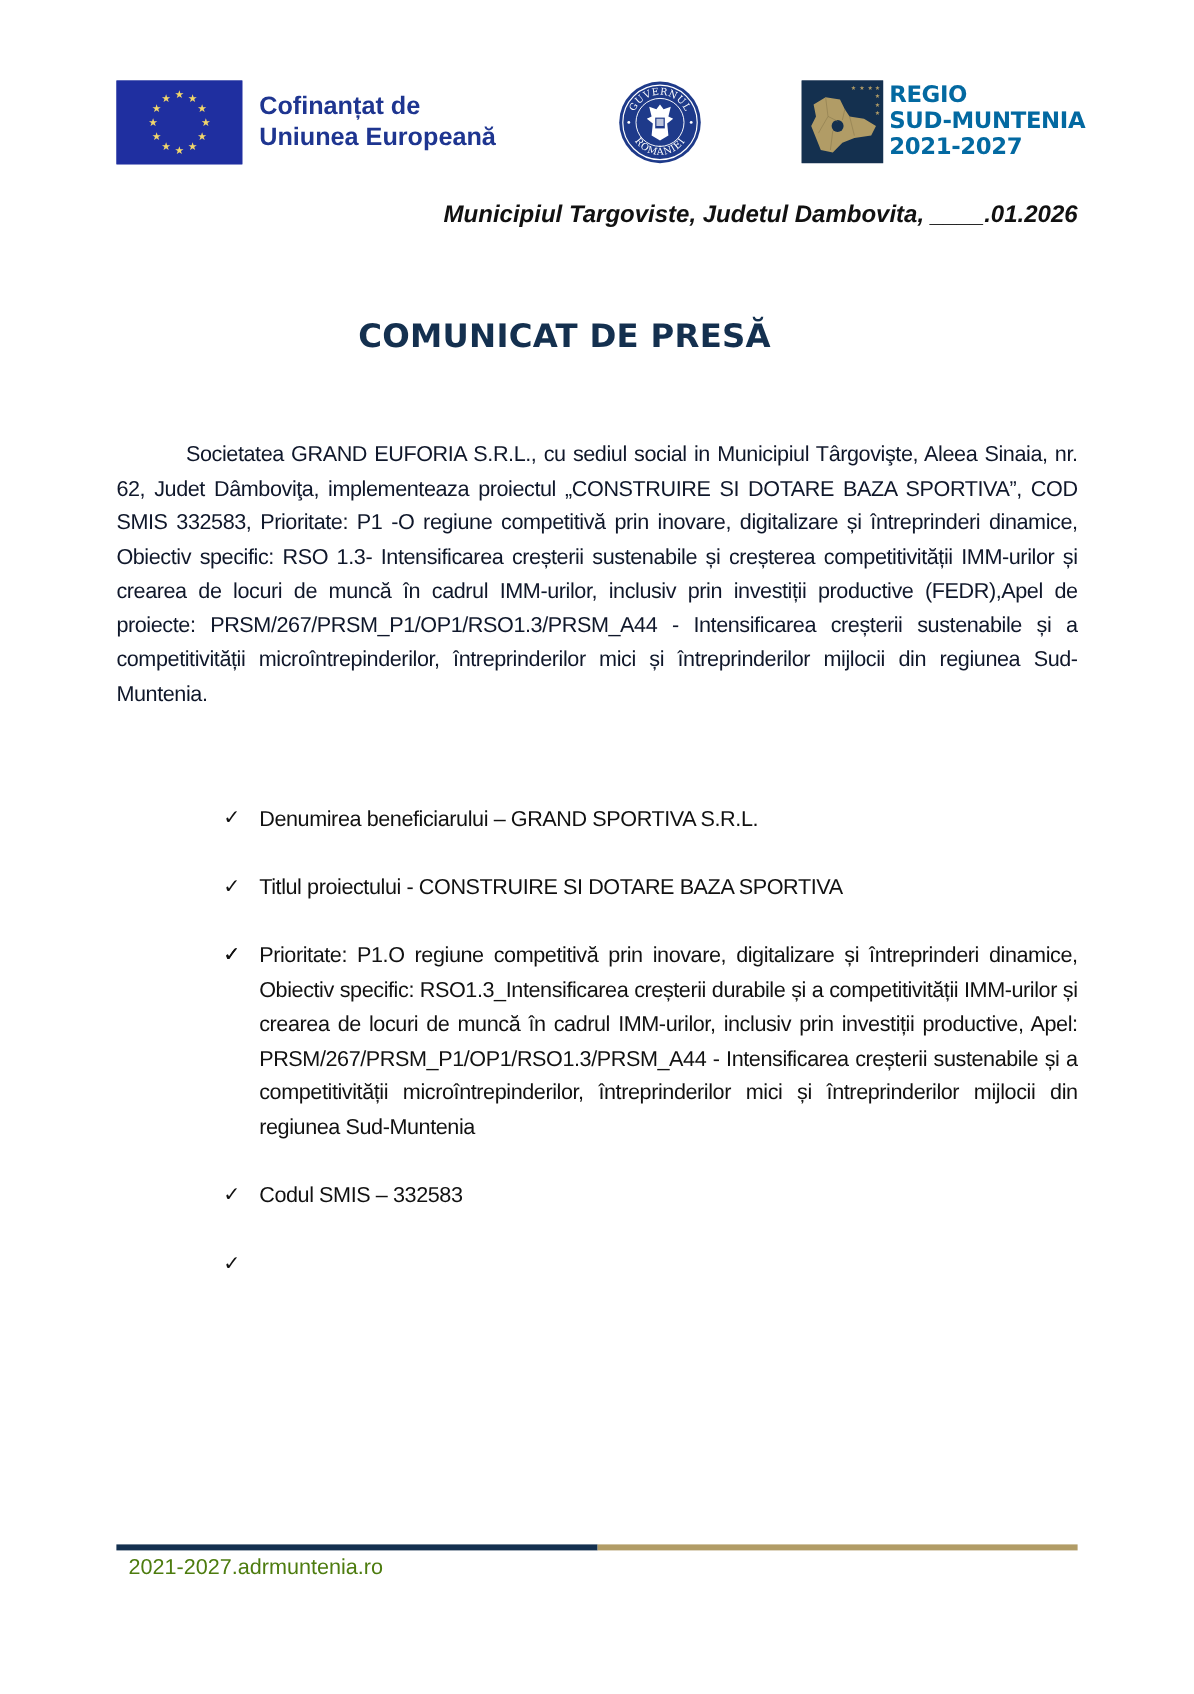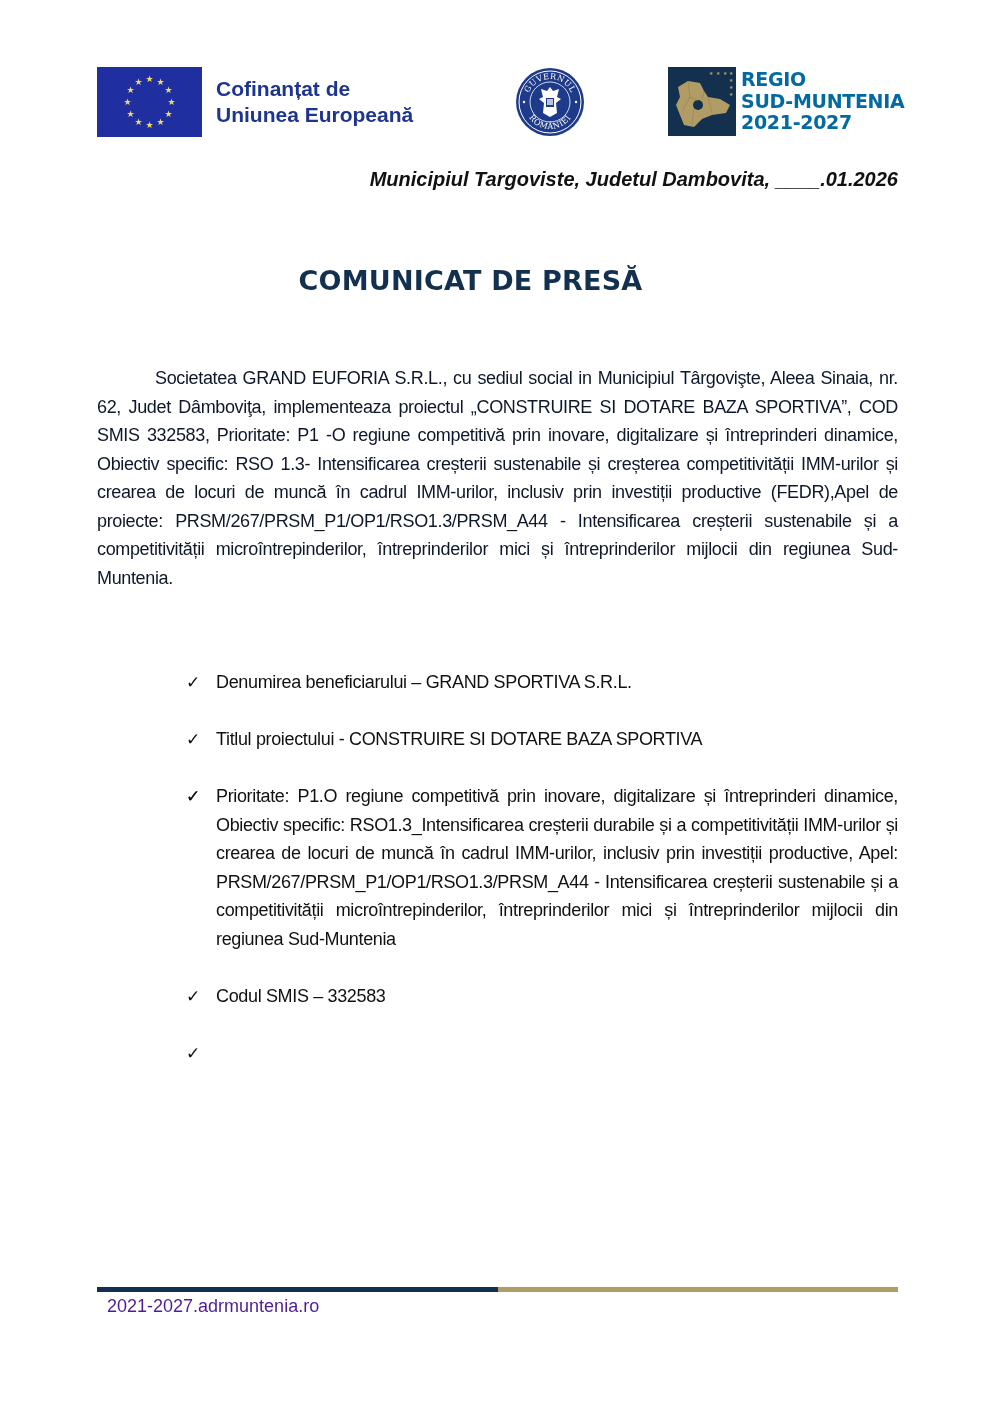--- a/index.html
+++ b/index.html
@@ -45,21 +45,21 @@
     .list .check { position: absolute; left: 0; top: 0; font-size: 17px; font-family: "DejaVu Sans", sans-serif; }
     .li1 { margin-bottom: 28.5px; }
     .li2 { margin-bottom: 28.5px; }
     .li3 { margin-bottom: 28.5px; }
     .li4 { margin-bottom: 28.5px; }
     .li5 { margin-bottom: 28.5px; }
 
     .footer-bar { position: absolute; left: 97px; top: 1287px; width: 801px; height: 5px; display: flex; }
     .footer-bar .navy { width: 50%; background: #14304f; }
     .footer-bar .gold { width: 50%; background: #b19c66; }
-    .footer-url { position: absolute; left: 107px; top: 1296px; font-size: 18px; color: #4c1d95; font-family: "Liberation Sans", sans-serif; }
+    .footer-url { position: absolute; left: 107px; top: 1296px; font-size: 18px; color: #4d7c0f; font-family: "Liberation Sans", sans-serif; }
   </style>
 </head>
 <body>
 
 <div class="page">
 
   <div class="eu-logo">
     <div class="eu-flag">
       <svg width="105" height="70" viewBox="0 0 105 70">
         <rect width="105" height="70" fill="#1f2fa0"></rect>

